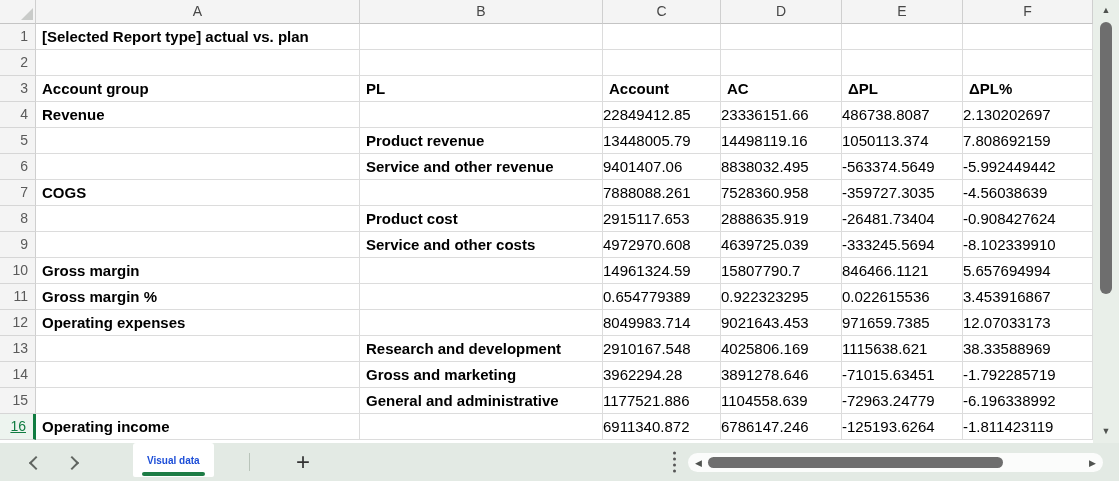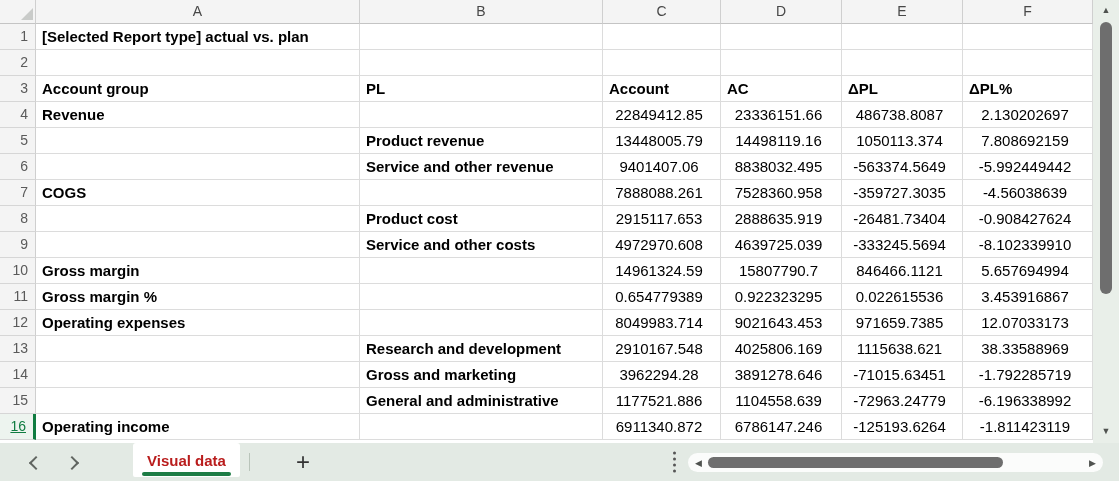--- a/index.html
+++ b/index.html
@@ -16,38 +16,38 @@
   .tri{position:absolute;right:2px;bottom:3px;width:0;height:0;border-style:solid;
        border-width:0 0 12px 12px;border-color:transparent transparent #c9cbc9 transparent;}
   .rowhead{background:#f4f4f4;border-right:1px solid #cfcfcf;border-bottom:1px solid #d6d6d6;
            font-size:14px;color:#5a5a5a;text-align:right;padding-right:7px;line-height:25px;
            box-sizing:border-box;user-select:none;}
   .rowhead.sel{color:#107c41;border-right:3px solid #107c41;background:#edf4ef;text-decoration:underline;}
   .cell{background:#fff;border-right:1px solid #dcdcdc;border-bottom:1px solid #dcdcdc;
         font-size:15px;color:#000;line-height:25px;white-space:nowrap;overflow:hidden;
         box-sizing:border-box;}
   .cell.txt{text-align:left;padding-left:6px;font-weight:bold;}
-  .cell.num{text-align:center;padding-right:5px;}
+  .cell.num{text-align:left;padding-right:5px;}
 
   
   .vscroll{position:absolute;top:0;right:0;width:26px;height:443px;background:#e9efe9;}
   .varrow{position:absolute;left:0;width:26px;text-align:center;font-size:9px;color:#4f524f;cursor:pointer;}
   .varrow.up{top:5px;}
   .varrow.down{bottom:7px;}
   .vthumb{position:absolute;left:7px;top:22px;width:12px;height:272px;background:#6e6e6e;border-radius:6px;}
 
   
   .tabbar{position:absolute;left:0;bottom:0;width:1119px;height:38px;background:#e3eae4;}
   .chev{position:absolute;top:15px;width:8px;height:8px;
         border-left:2px solid #606560;border-bottom:2px solid #606560;cursor:pointer;}
   .chev.left{left:31px;transform:rotate(45deg);}
   .chev.right{left:67px;transform:rotate(225deg);}
   .sheettab{position:absolute;left:133px;top:0;height:34px;padding:0 14px;background:#fff;
             border-radius:3px 3px 2px 2px;display:flex;align-items:center;cursor:pointer;}
-  .sheettab .lbl{font-size:15px;font-weight:bold;color:#b91c1c;white-space:nowrap;}
+  .sheettab .lbl{font-size:10px;font-weight:bold;color:#1d4ed8;white-space:nowrap;}
   .sheettab::after{content:"";position:absolute;left:9px;right:9px;bottom:1px;height:4px;
                    background:#1d7c45;border-radius:2px;}
   .tabsep{position:absolute;left:249px;top:10px;width:1px;height:18px;background:#b9c4ba;}
   .addsheet{position:absolute;left:296px;top:0;height:38px;display:flex;align-items:center;
             font-size:24px;font-weight:300;color:#333;cursor:pointer;}
   .dots{position:absolute;left:673px;top:50%;transform:translateY(-50%);
         display:flex;flex-direction:column;gap:3px;cursor:grab;}
   .dots i{display:block;width:3px;height:3px;background:#555;border-radius:50%;}
   .hscroll{position:absolute;left:688px;top:10px;width:415px;height:19px;background:#fbfcfb;
            border-radius:10px;}

